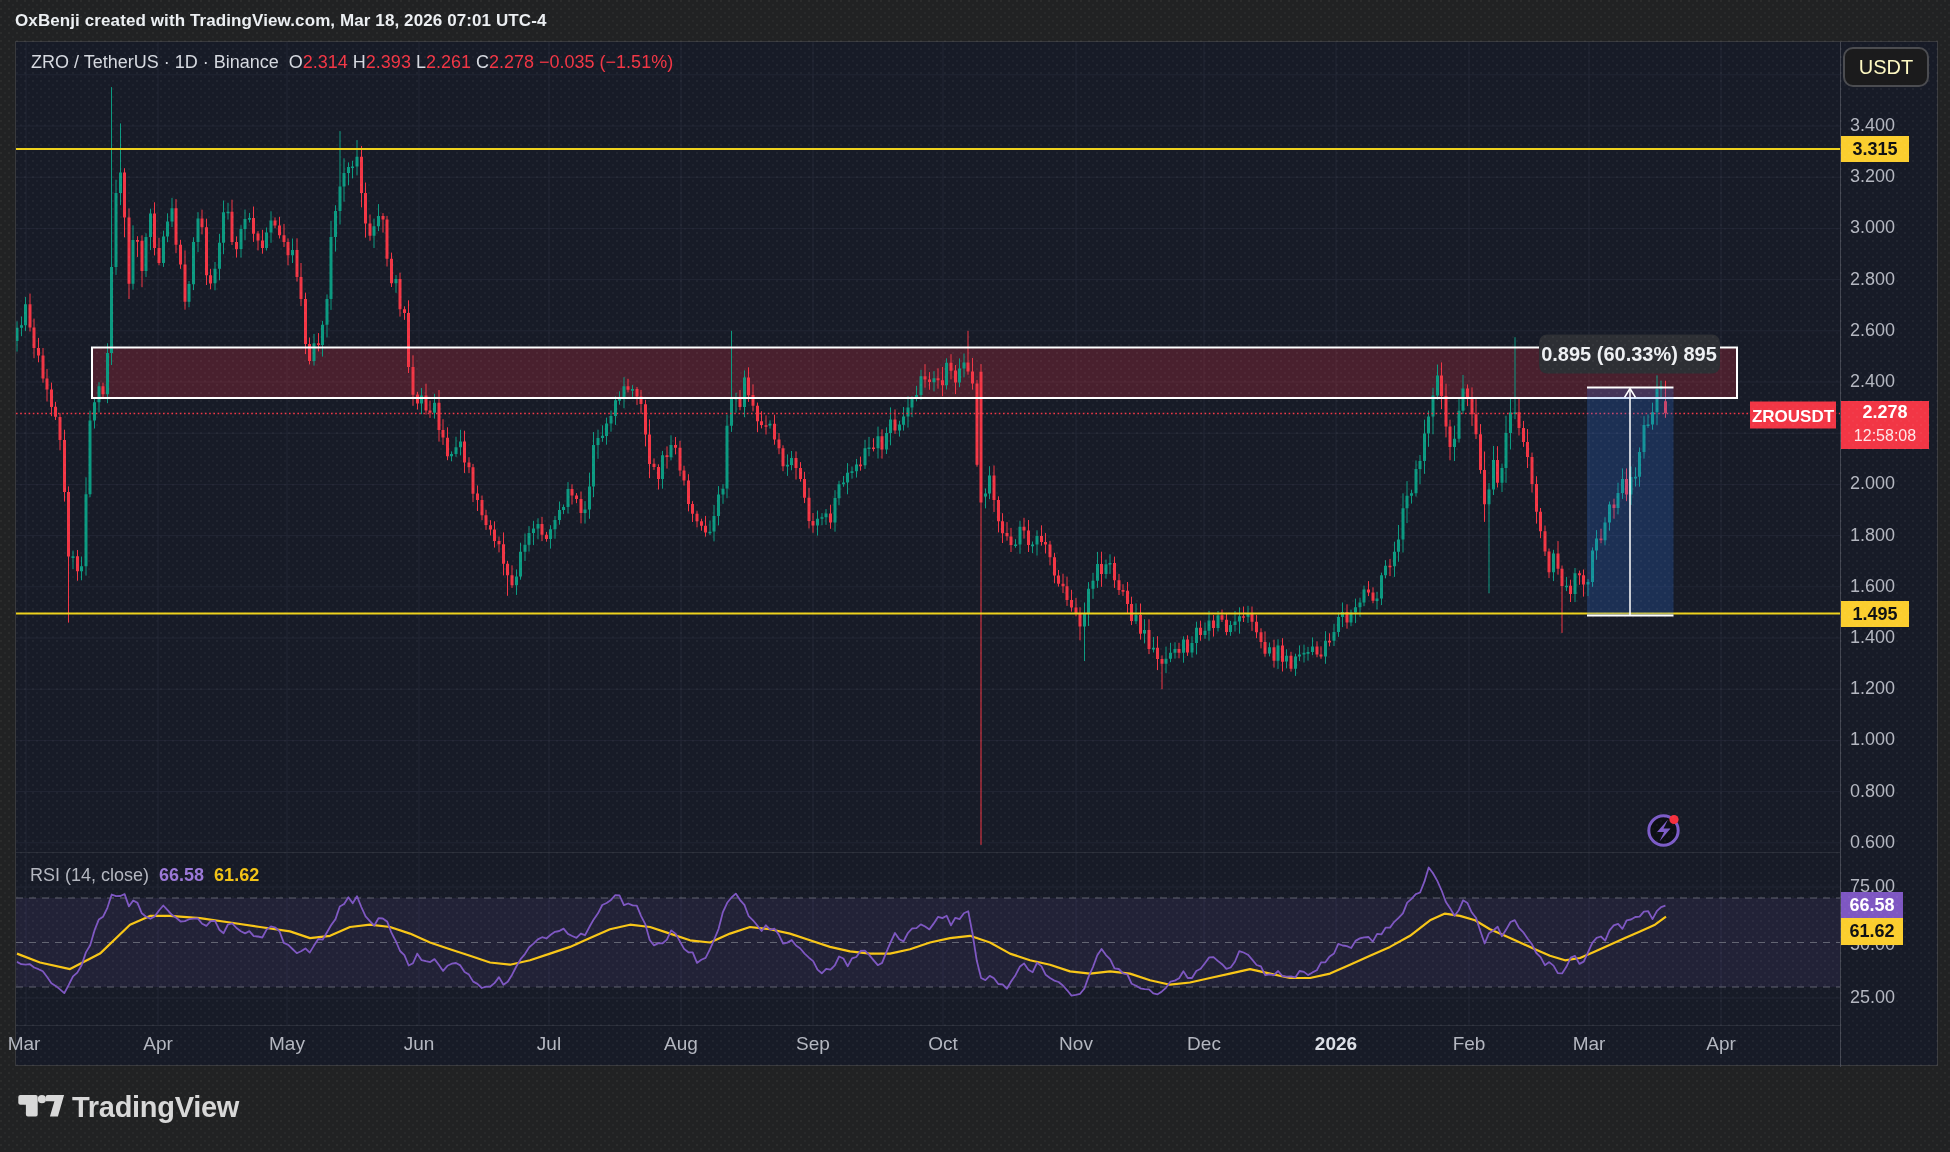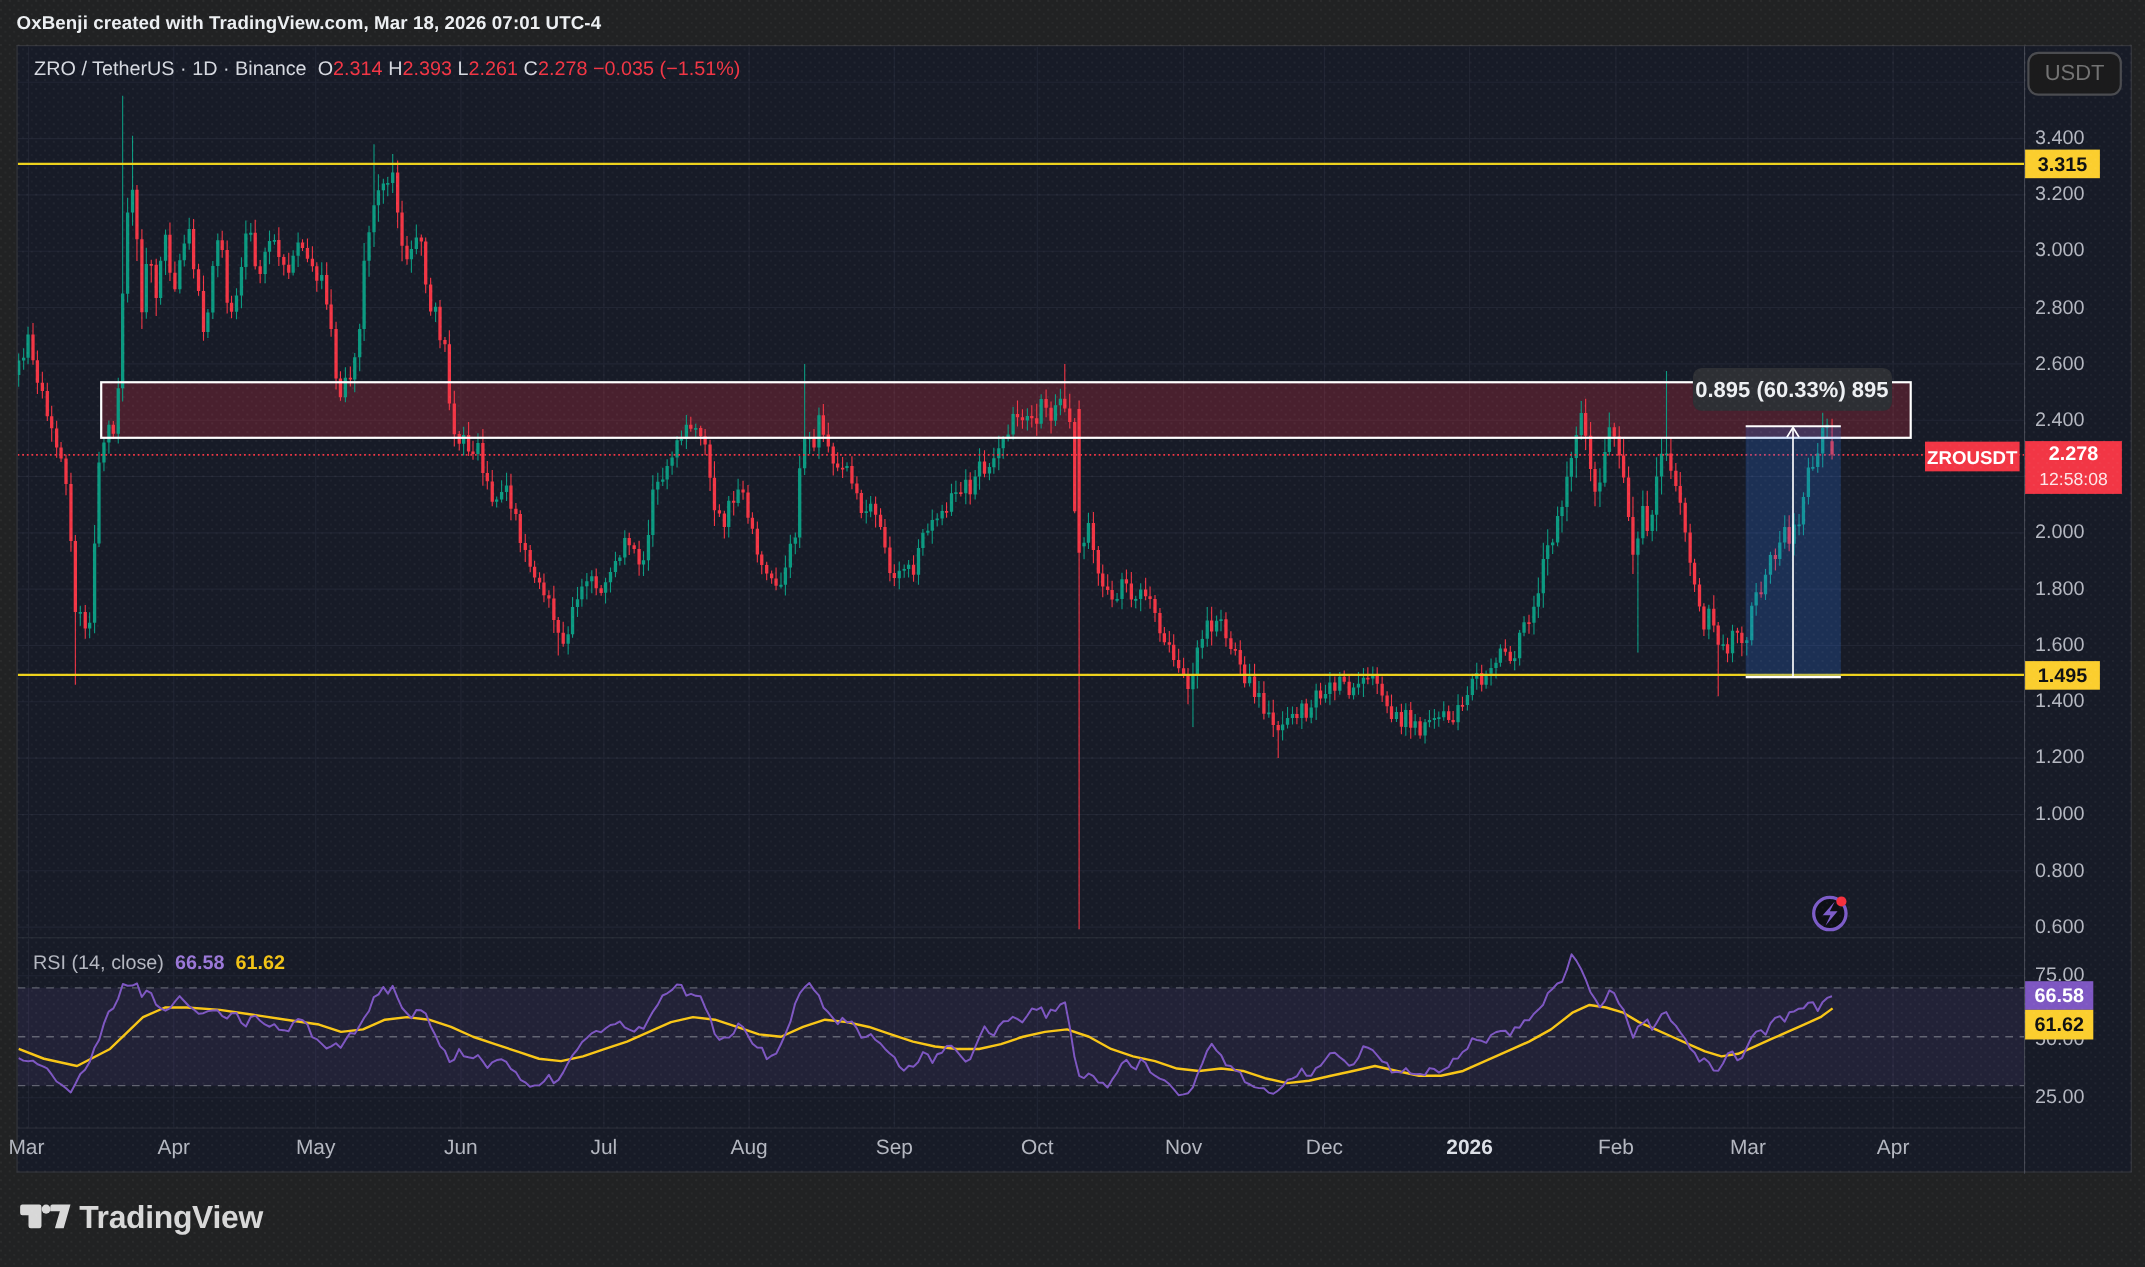--- a/index.html
+++ b/index.html
@@ -10,21 +10,21 @@
 #main{position:absolute;left:0;top:0;width:1824px;height:810px;overflow:hidden}
 #rsi{position:absolute;left:0;top:810px;width:1824px;height:173px;border-top:1px solid #2a2e39;overflow:hidden}
 #taxis{position:absolute;left:0;top:983px;width:1824px;height:42px;border-top:1px solid #2a2e39}
 #paxis{position:absolute;left:1824px;top:0;width:98px;height:1025px;border-left:1px solid #434651}
 .pl{position:absolute;left:9px;color:#b4b7c0;font-size:18px}
 .ml{position:absolute;top:7px;width:92px;text-align:center;color:#b4b7c0;font-size:19px}
 .axlab{position:absolute;left:9px;color:#b4b7c0;font-size:18px}
 #legend{position:absolute;left:15px;top:10px;font-size:18px;color:#d6d9e0;z-index:20;white-space:nowrap}
 #legend .red{color:#f23645}
 #rsileg{position:absolute;left:14px;top:12px;font-size:18px;color:#b4b7c0;z-index:20;white-space:nowrap}
-#usdt{position:absolute;left:1843px;top:47px;width:86px;height:40px;background:#1b1b1c;border:2px solid #4b4c50;border-radius:10px;color:#737373;font-size:20px;text-align:center;line-height:37px;z-index:60}
+#usdt{position:absolute;left:1843px;top:47px;width:86px;height:40px;background:#1b1b1c;border:2px solid #4b4c50;border-radius:10px;color:#fef9c3;font-size:20px;text-align:center;line-height:37px;z-index:60}
 #tvlogo{position:absolute;left:17px;top:1085px;z-index:10}
 .badge{position:absolute;left:0;width:98px;text-align:center;font-weight:700;z-index:5}
 </style></head><body>
 <div id="page">
 <div id="topbar">OxBenji created with TradingView.com, Mar 18, 2026 07:01 UTC-4</div>
 <div id="chartwrap">
   <div id="main">
     <svg width="1824" height="810" style="position:absolute;left:0;top:0">
       <g stroke="#222634" stroke-width="1">
             <line x1="0" x2="1824" y1="32.8" y2="32.8"></line>

